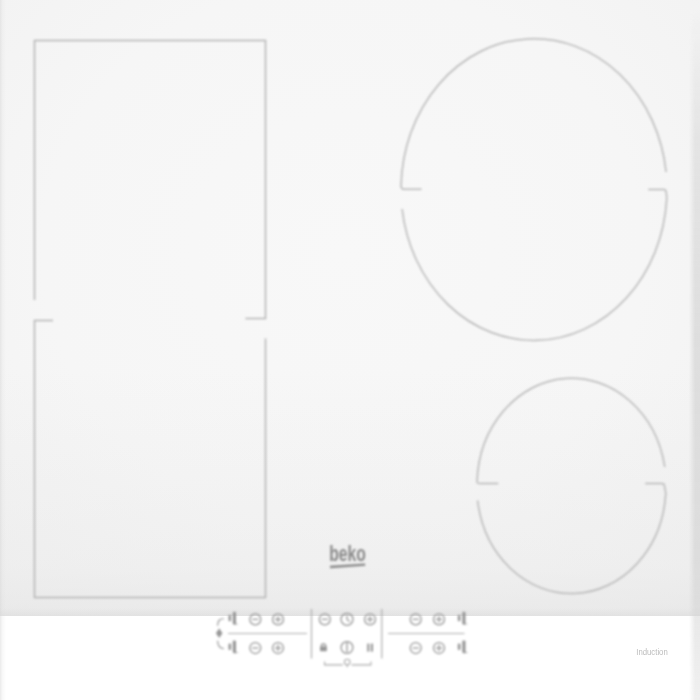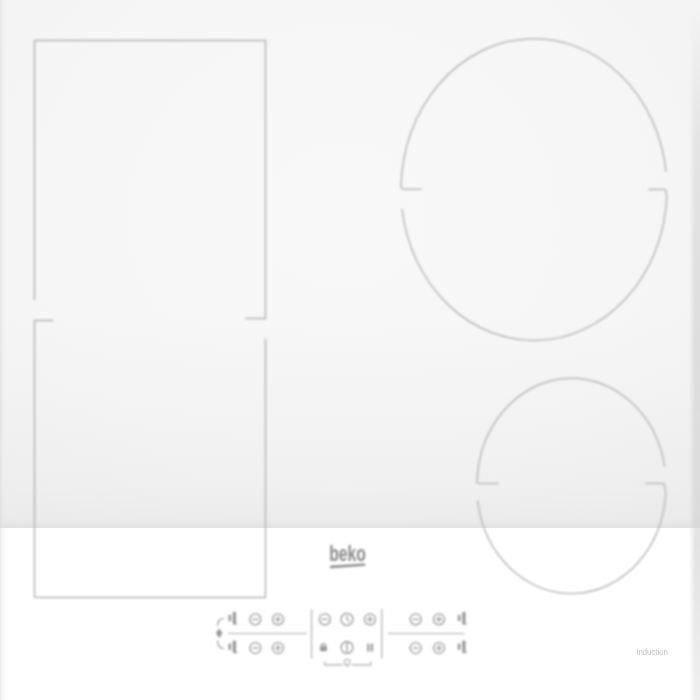--- a/index.html
+++ b/index.html
@@ -1,17 +1,17 @@
 <!DOCTYPE html>
 <html><head>
 <meta charset="utf-8">
 <style>
   html,body{margin:0;padding:0;}
   body{width:700px;height:700px;overflow:hidden;font-family:"Liberation Sans",sans-serif;}
-  #stage{position:relative;width:700px;height:528px;
+  #stage{position:relative;width:700px;height:616px;
     background:
       linear-gradient(to bottom, rgba(233,233,233,0) 60%, rgba(230,230,230,.35) 92%, rgba(226,226,226,.55) 100%),
       radial-gradient(ellipse 600px 540px at 49% 41%, #f8f8f8 0%, #f6f6f6 50%, #f2f2f2 82%, #efefef 100%);}
   .edge{position:absolute;}
 </style>
 </head>
 <body>
 
 <div id="stage">
 

